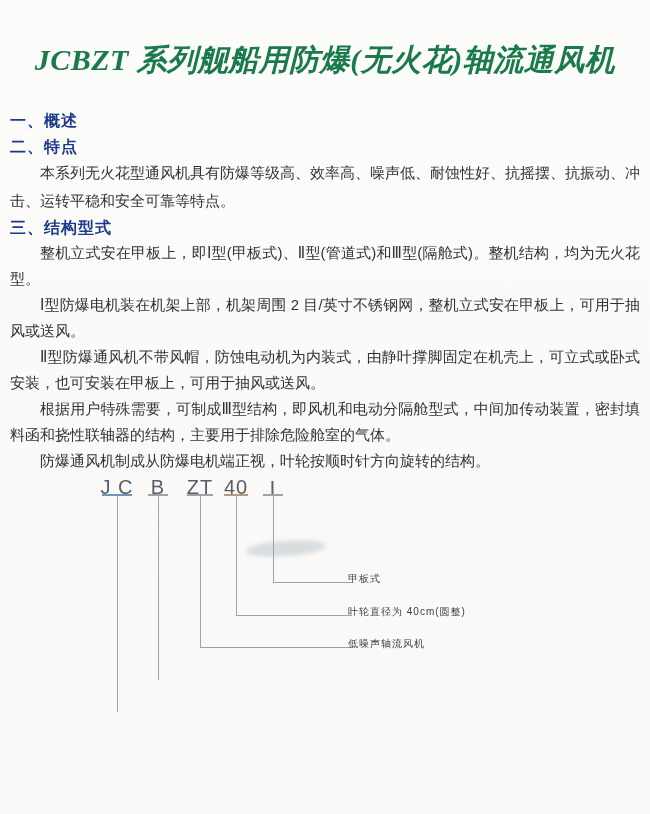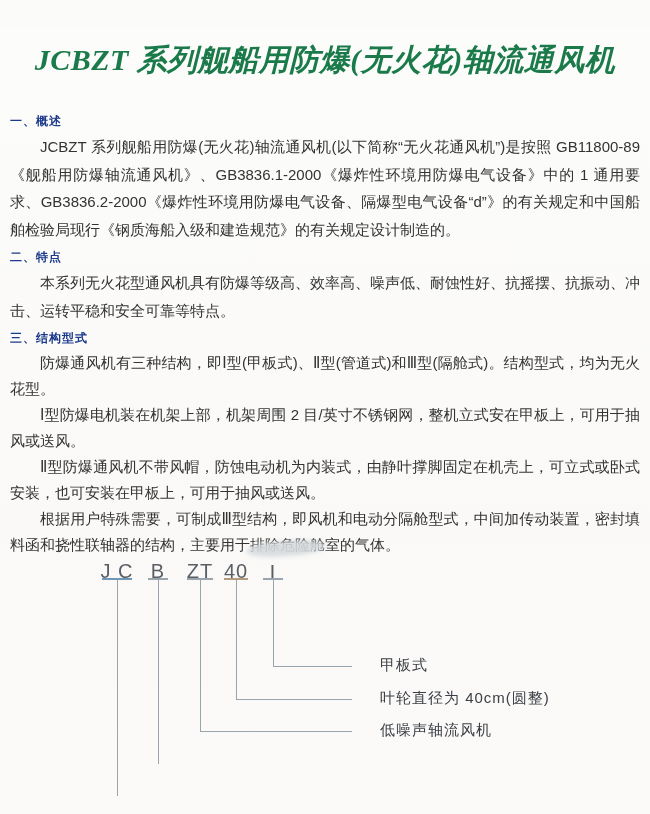--- a/index.html
+++ b/index.html
@@ -23,21 +23,21 @@
     font-family: "Liberation Serif", "DejaVu Serif", serif;
     font-style: italic;
     font-weight: bold;
     font-size: 30px;
     line-height: 38px;
     letter-spacing: 0.5px;
     color: #1b7a4a;
   }
   h2.sec {
     margin: 2px 0 0;
-    font-size: 12px;
+    font-size: 16px;
     line-height: 24px;
     font-weight: bold;
     color: #1c3a8c;
     letter-spacing: 1px;
   }
   h2.s1 { margin-top: 30px; }
   p.body {
     margin: 0;
     font-size: 15px;
     line-height: 27.5px;
@@ -75,45 +75,45 @@
   .v0 { left: 107px; height: 216px; }
   .v1 { left: 148px; height: 184px; }
   .v2 { left: 190px; height: 151px; }
   .v3 { left: 226px; height: 119px; }
   .v4 { left: 263px; height: 86px; }
   .hline { height: 1px; }
   .h2 { left: 190px; top: 173px; width: 152px; }
   .h3 { left: 226px; top: 141px; width: 116px; }
   .h4 { left: 263px; top: 108px; width: 79px;  }
   .meaning {
-    position: absolute; left: 370px;
-    font-size: 15px; color: #3c4046; letter-spacing: 1px;
+    position: absolute; left: 338px;
+    font-size: 10px; color: #3c4046; letter-spacing: 1px;
   }
   .m2 { top: 163px; }
   .m3 { top: 131px; }
   .m4 { top: 98px;  }
 </style>
 </head>
 <body>
 
 <div class="page">
 
   <h1 class="title">JCBZT 系列舰船用防爆(无火花)轴流通风机</h1>
 
   <h2 class="sec s1">一、概述</h2>
-  <p class="body">JCBZT 系列舰船用防爆(无火花)轴流通风机(以下简称“无火花通风机”)是按照 GB11800-89《舰船用防爆轴流通风机》、GB3836.1-2000《爆炸性环境用防爆电气设备》中的 1 通用要求、GB3836.2-2000《爆炸性环境用防爆电气设备、隔爆型电气设备“d”》的有关规定和中国船舶检验局现行《钢质海船入级和建造规范》的有关规定设计制造的。</p>
 
   <h2 class="sec">二、特点</h2>
   <p class="body">本系列无火花型通风机具有防爆等级高、效率高、噪声低、耐蚀性好、抗摇摆、抗振动、冲击、运转平稳和安全可靠等特点。</p>
 
   <h2 class="sec">三、结构型式</h2>
-  <p class="body s3">防爆通风机有三种结构，即Ⅰ型(甲板式)、Ⅱ型(管道式)和Ⅲ型(隔舱式)。结构型式，均为无火花型。</p>
+  <p class="body s3">整机立式安在甲板上，即Ⅰ型(甲板式)、Ⅱ型(管道式)和Ⅲ型(隔舱式)。整机结构，均为无火花型。</p>
   <p class="body s3">Ⅰ型防爆电机装在机架上部，机架周围 2 目/英寸不锈钢网，整机立式安在甲板上，可用于抽风或送风。</p>
   <p class="body s3">Ⅱ型防爆通风机不带风帽，防蚀电动机为内装式，由静叶撑脚固定在机壳上，可立式或卧式安装，也可安装在甲板上，可用于抽风或送风。</p>
   <p class="body s3">根据用户特殊需要，可制成Ⅲ型结构，即风机和电动分隔舱型式，中间加传动装置，密封填料函和挠性联轴器的结构，主要用于排除危险舱室的气体。</p>
+  <p class="body s3">防爆通风机制成从防爆电机端正视，叶轮按顺时针方向旋转的结构。</p>
 
   <div class="smudge"></div>
 
   <div class="diagram">
 
     <div class="code" style="left:107px">J C</div>
     <div class="code" style="left:148px">B</div>
     <div class="code" style="left:190px">ZT</div>
     <div class="code" style="left:226px">40</div>
     <div class="code" style="left:263px">Ⅰ</div>

